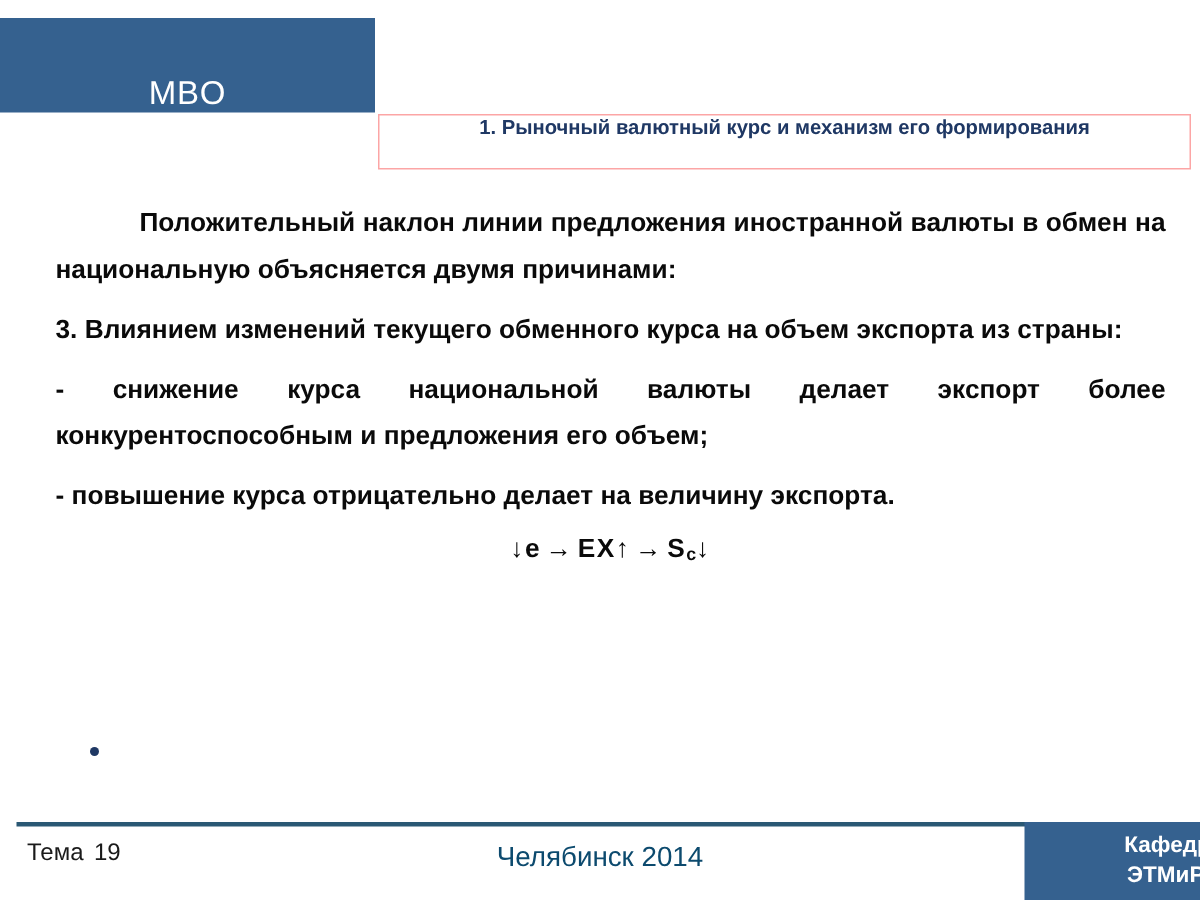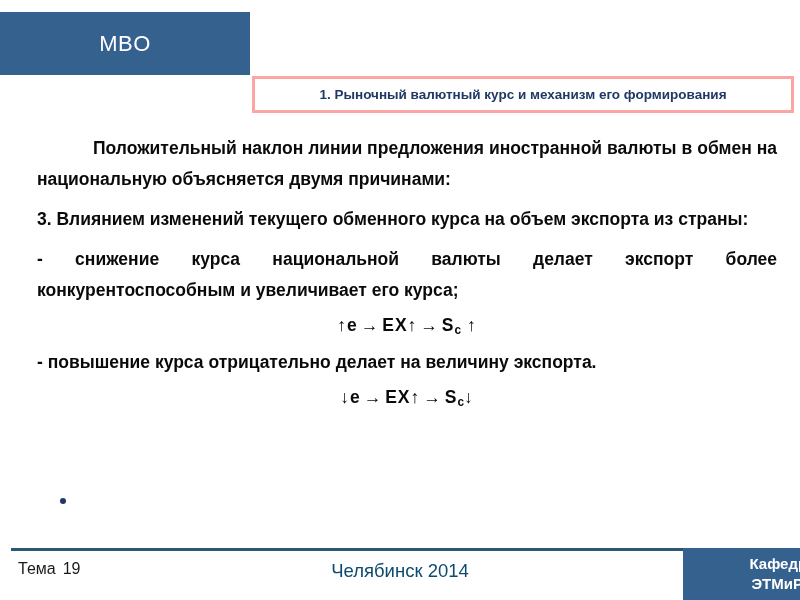--- a/index.html
+++ b/index.html
@@ -24,21 +24,21 @@
   
   .course-badge {
     position: absolute;
     left: 0px;
     top: 12px;
     width: 250px;
     height: 63px;
     background: #35618F;
     color: #FFFFFF;
     display: flex;
-    align-items: center;
+    align-items: flex-end;
     justify-content: center;
     font-size: 22px;
     letter-spacing: 0.5px;
   }
   .topic-bar {
     position: absolute;
     left: 274px;
     top: 12px;
     width: 521px;
     height: 51px;
@@ -49,24 +49,24 @@
     justify-content: center;
     font-size: 15.5px;
   }
   .section-bar {
     position: absolute;
     left: 252px;
     top: 76px;
     width: 542px;
     height: 37px;
     background: #FFFFFF;
-    border: 3px solid #fca5a5;
+    border: 1px solid #fca5a5;
     box-sizing: border-box;
     display: flex;
-    align-items: center;
+    align-items: flex-start;
     justify-content: center;
     color: #1F3864;
     font-size: 13.5px;
     font-weight: bold;
   }
 
   
   .body-area {
     position: absolute;
     left: 37px;
@@ -179,25 +179,22 @@
   <div class="section-bar">
     <span>1. Рыночный валютный курс и механизм его формирования</span>
   </div>
 
   <div class="body-area">
 
     <p class="para indent">Положительный наклон линии предложения иностранной валюты в обмен на национальную объясняется двумя причинами:</p>
 
     <p class="para">3. Влиянием изменений текущего обменного курса на объем экспорта из страны:</p>
 
-    <p class="para">- снижение курса национальной валюты делает экспорт более конкурентоспособным и увеличивает его курса;</p>
-
-    <div class="formula">
-      <span>↑e</span><span class="arr">→</span><span>EX↑</span><span class="arr">→</span><span>S</span><sub>c</sub>&nbsp;<span>↑</span>
-    </div>
+    <p class="para">- снижение курса национальной валюты делает экспорт более конкурентоспособным и предложения его объем;</p>
+
 
     <p class="para">- повышение курса отрицательно делает на величину экспорта.</p>
 
     <div class="formula">
       <span>↓e</span><span class="arr">→</span><span>EX↑</span><span class="arr">→</span><span>S</span><sub>c</sub><span>↓</span>
     </div>
 
   </div>
 
   <div class="bullet-row">

